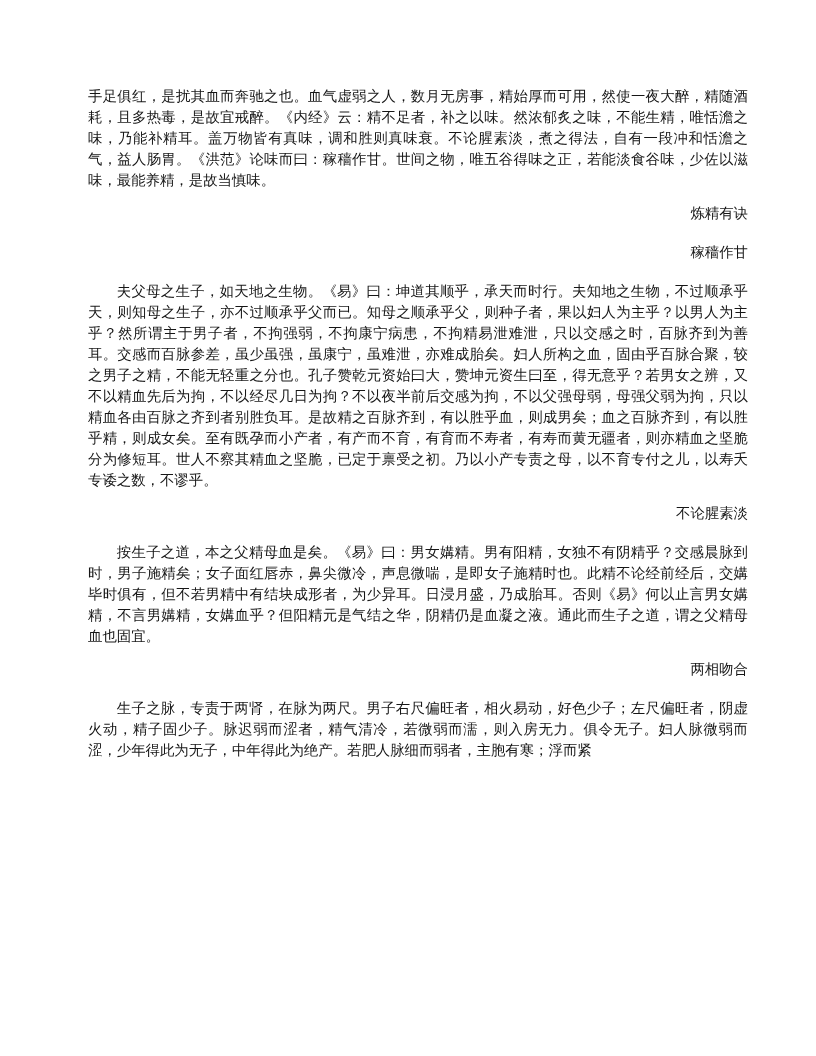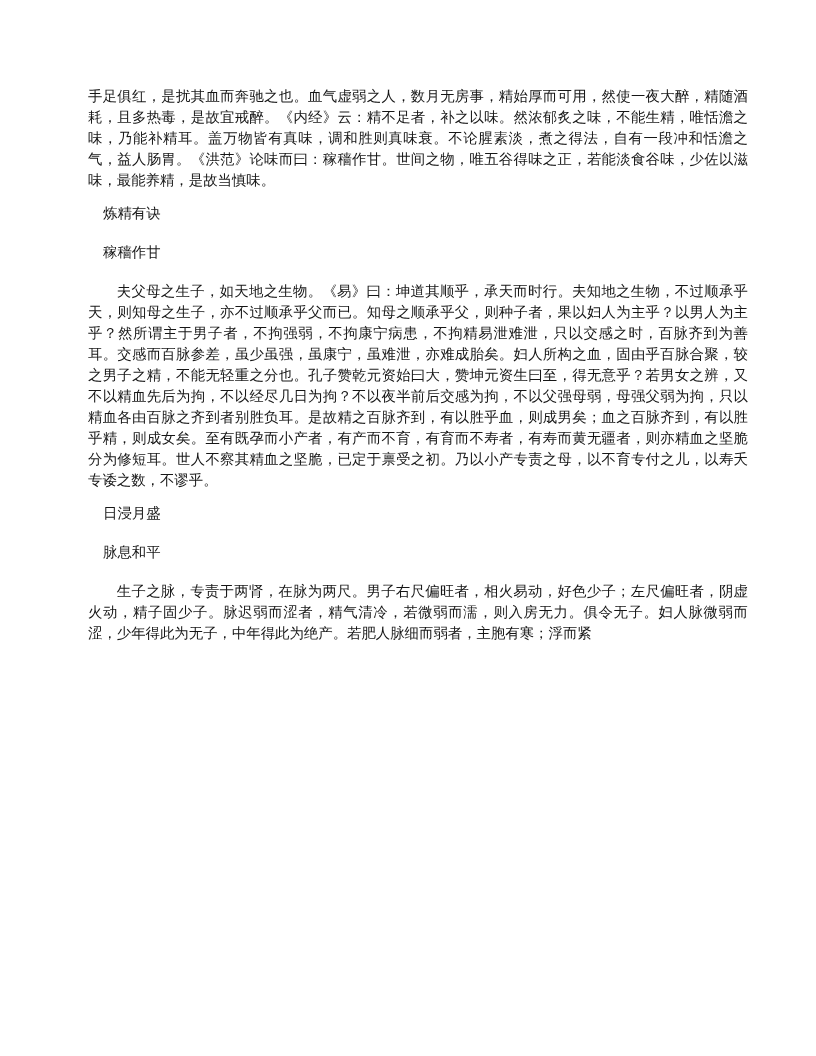--- a/index.html
+++ b/index.html
@@ -29,28 +29,29 @@
     text-justify: inter-ideograph;
     letter-spacing: 0;
   }
   p.para.indent {
     text-indent: 2em;
   }
   p.para + p.para {
     margin-top: 21px;
   }
   p.heading {
-    margin: 12px 0 18px 15px;
-    text-align: left;
+    margin: 12px 0 18px 8px;
+    text-align: right;
   }
 </style>
 </head>
 <body>
 
 <div class="page">
     <p class="para">手足俱红，是扰其血而奔驰之也。血气虚弱之人，数月无房事，精始厚而可用，然使一夜大醉，精随酒耗，且多热毒，是故宜戒醉。《内经》云：精不足者，补之以味。然浓郁炙之味，不能生精，唯恬澹之味，乃能补精耳。盖万物皆有真味，调和胜则真味衰。不论腥素淡，煮之得法，自有一段冲和恬澹之气，益人肠胃。《洪范》论味而曰：稼穑作甘。世间之物，唯五谷得味之正，若能淡食谷味，少佐以滋味，最能养精，是故当慎味。</p>
     <p class="heading">炼精有诀</p>
     <p class="heading">稼穑作甘</p>
     <p class="para indent">夫父母之生子，如天地之生物。《易》曰：坤道其顺乎，承天而时行。夫知地之生物，不过顺承乎天，则知母之生子，亦不过顺承乎父而已。知母之顺承乎父，则种子者，果以妇人为主乎？以男人为主乎？然所谓主于男子者，不拘强弱，不拘康宁病患，不拘精易泄难泄，只以交感之时，百脉齐到为善耳。交感而百脉参差，虽少虽强，虽康宁，虽难泄，亦难成胎矣。妇人所构之血，固由乎百脉合聚，较之男子之精，不能无轻重之分也。孔子赞乾元资始曰大，赞坤元资生曰至，得无意乎？若男女之辨，又不以精血先后为拘，不以经尽几日为拘？不以夜半前后交感为拘，不以父强母弱，母强父弱为拘，只以精血各由百脉之齐到者别胜负耳。是故精之百脉齐到，有以胜乎血，则成男矣；血之百脉齐到，有以胜乎精，则成女矣。至有既孕而小产者，有产而不育，有育而不寿者，有寿而黄无疆者，则亦精血之坚脆分为修短耳。世人不察其精血之坚脆，已定于禀受之初。乃以小产专责之母，以不育专付之儿，以寿夭专诿之数，不谬乎。</p>
-    <p class="heading">日浸月盛</p>
-    <p class="heading">脉息和平</p>
+    <p class="heading">不论腥素淡</p>
+    <p class="para indent">按生子之道，本之父精母血是矣。《易》曰：男女媾精。男有阳精，女独不有阴精乎？交感晨脉到时，男子施精矣；女子面红唇赤，鼻尖微冷，声息微喘，是即女子施精时也。此精不论经前经后，交媾毕时俱有，但不若男精中有结块成形者，为少异耳。日浸月盛，乃成胎耳。否则《易》何以止言男女媾精，不言男媾精，女媾血乎？但阳精元是气结之华，阴精仍是血凝之液。通此而生子之道，谓之父精母血也固宜。</p>
+    <p class="heading">两相吻合</p>
     <p class="para indent">生子之脉，专责于两肾，在脉为两尺。男子右尺偏旺者，相火易动，好色少子；左尺偏旺者，阴虚火动，精子固少子。脉迟弱而涩者，精气清冷，若微弱而濡，则入房无力。俱令无子。妇人脉微弱而涩，少年得此为无子，中年得此为绝产。若肥人脉细而弱者，主胞有寒；浮而紧</p>
   </div>
 
 </body></html>

